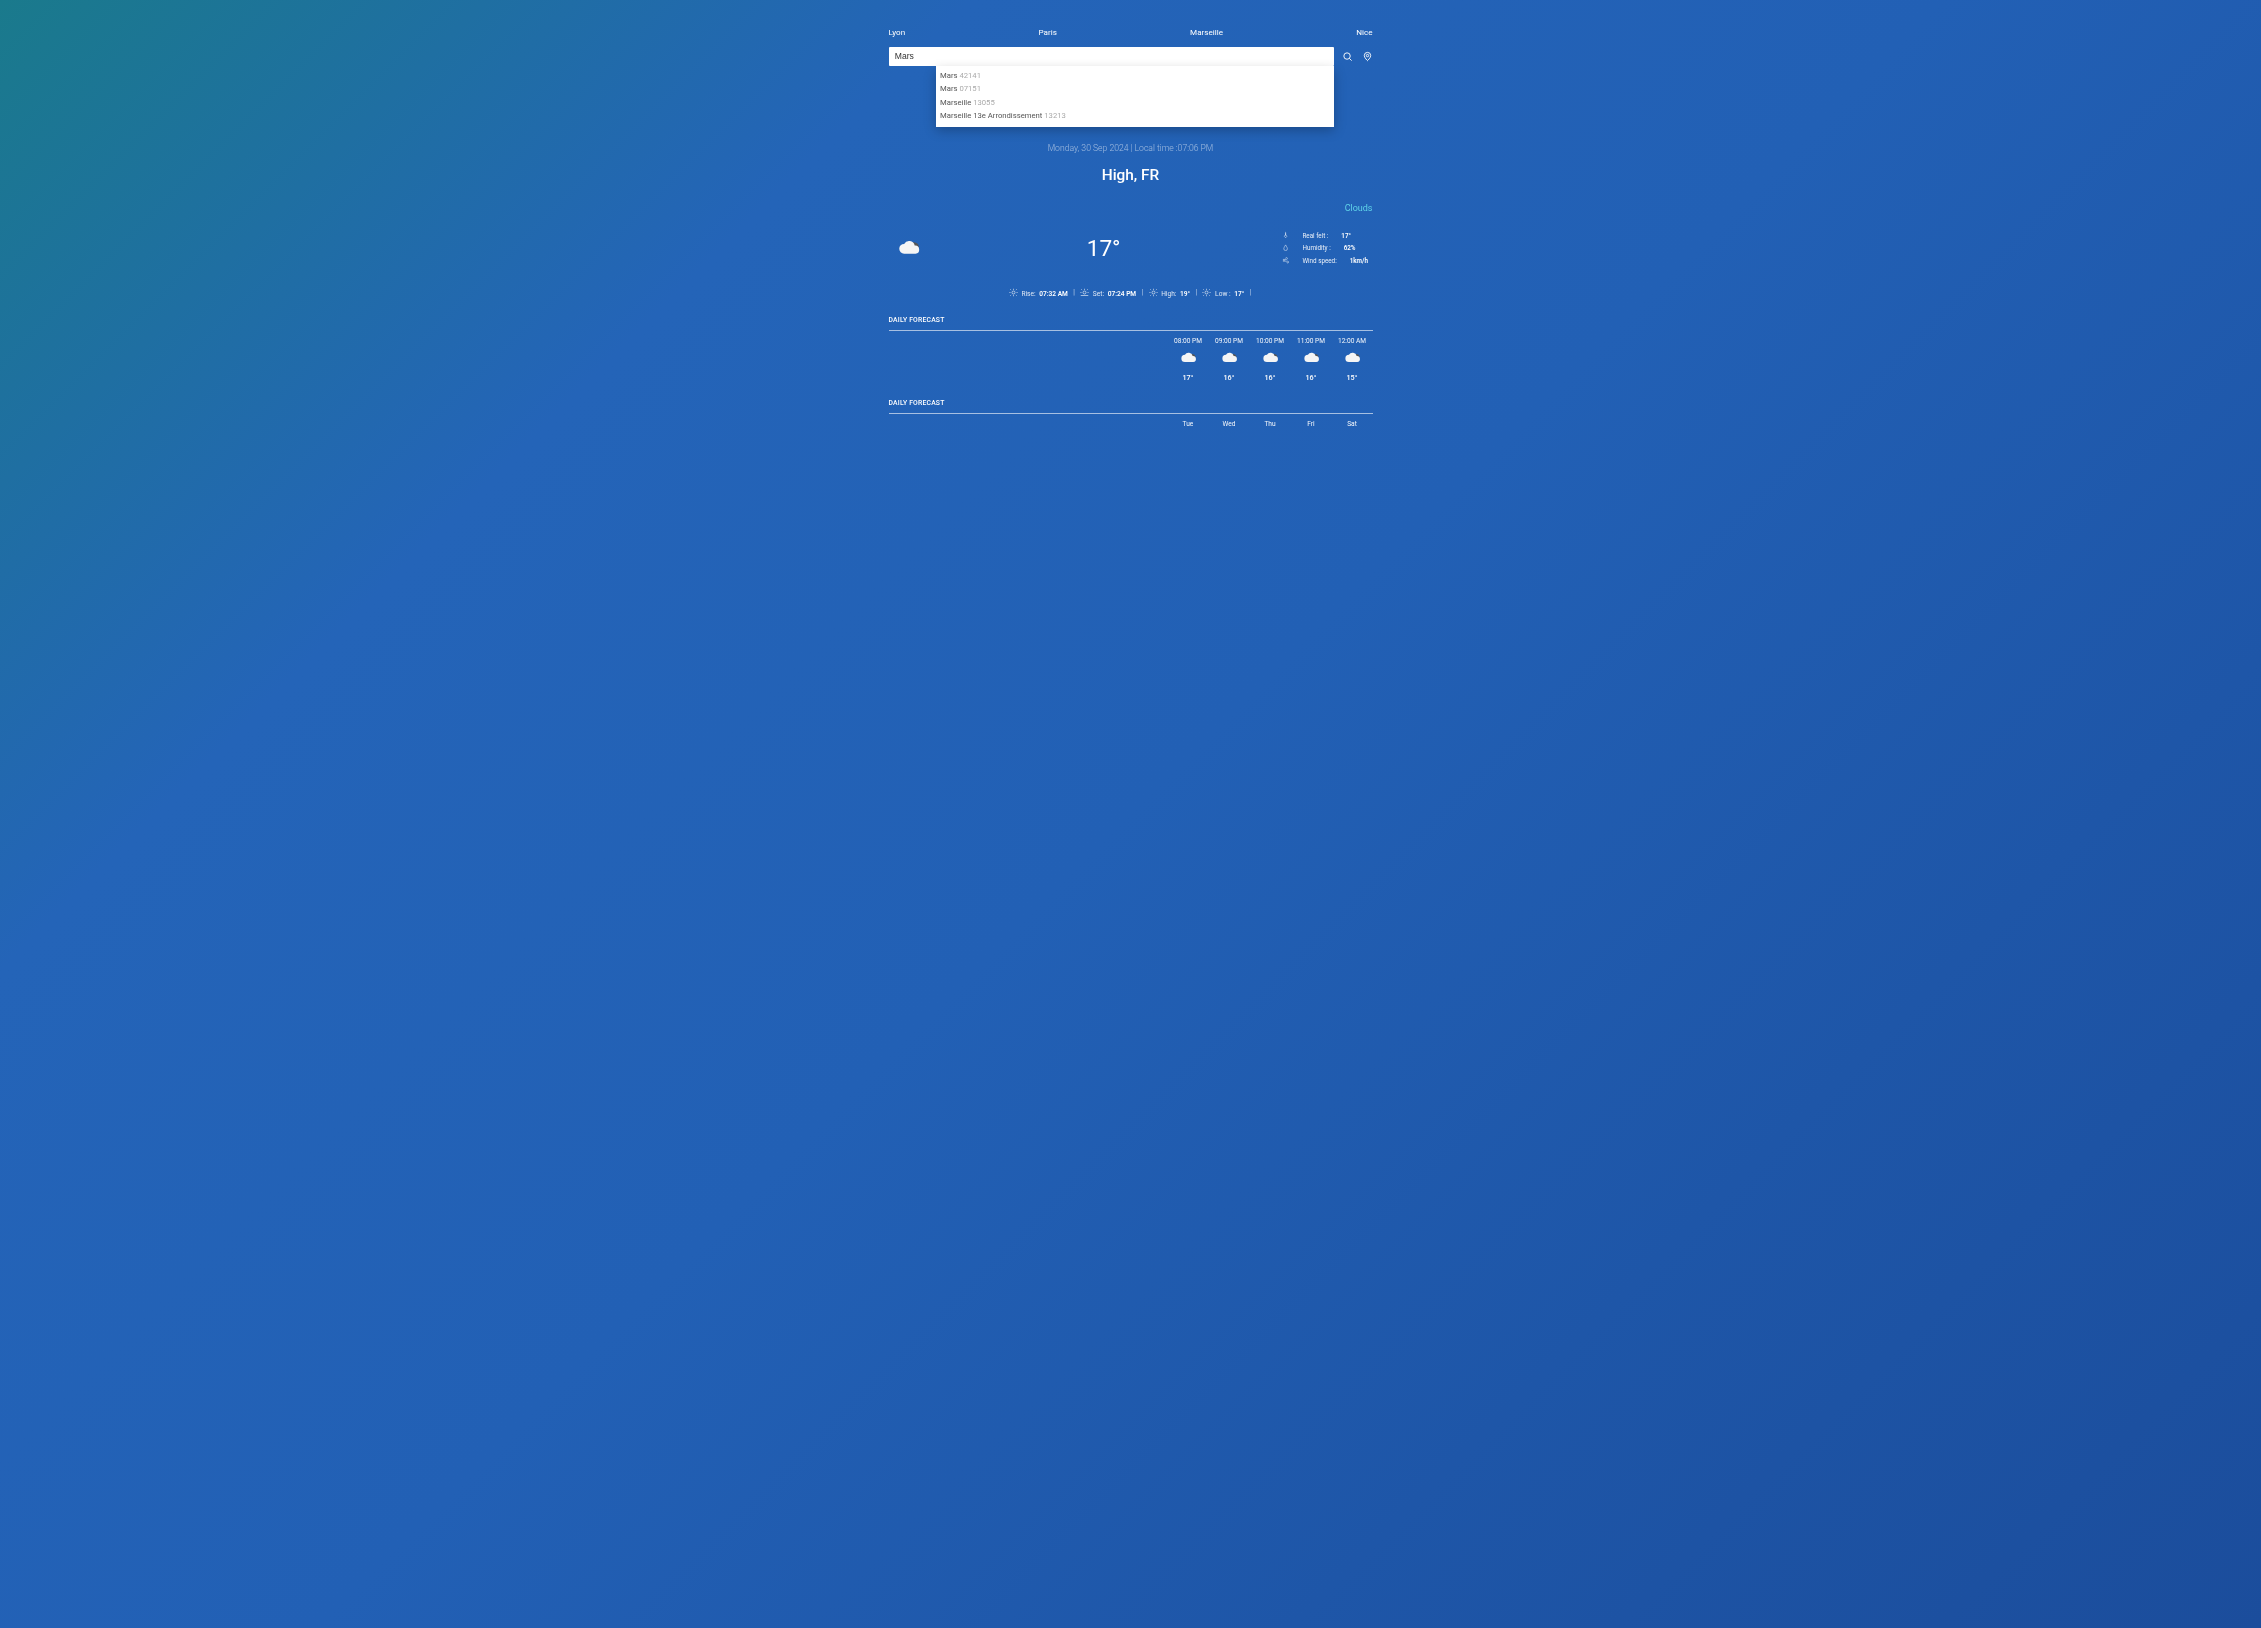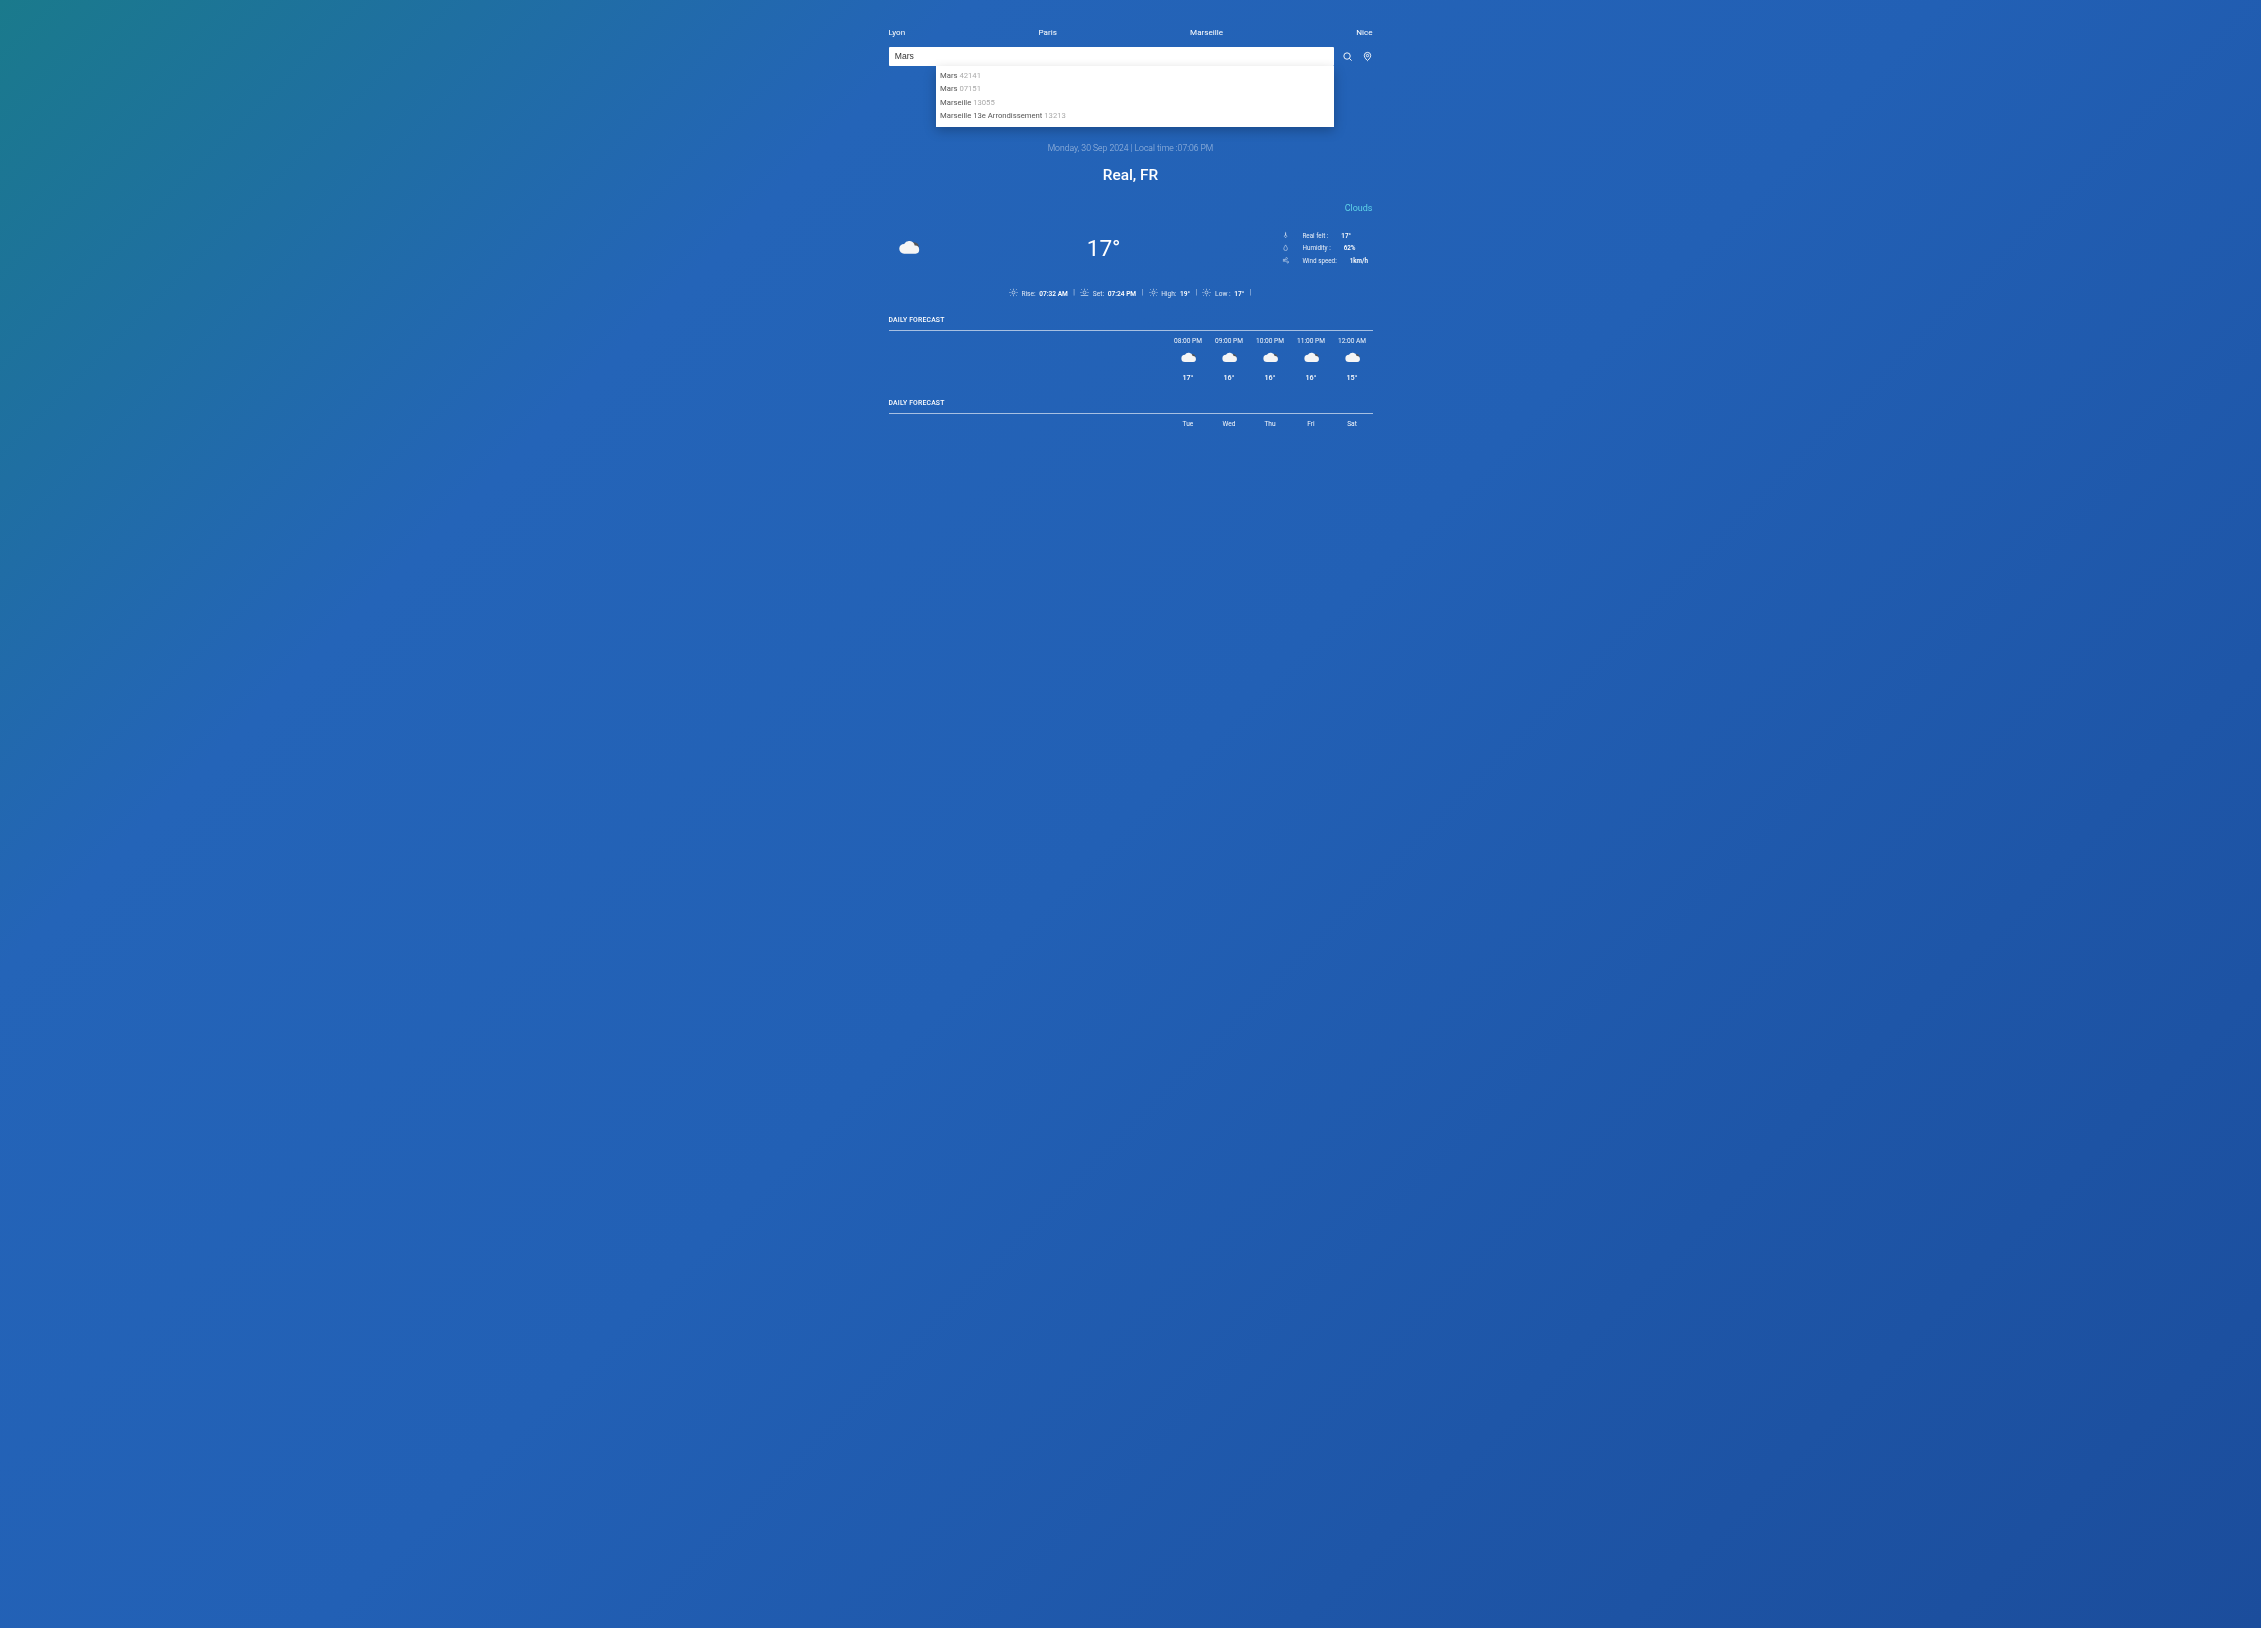--- a/index.html
+++ b/index.html
@@ -215,21 +215,21 @@
     <div class="icon-btn">
       <svg viewBox="0 0 24 24">
           <path d="M12 21s-7-6.2-7-11a7 7 0 1 1 14 0c0 4.8-7 11-7 11z"></path>
           <circle cx="12" cy="10" r="2.6"></circle>
         </svg>
     </div>
   </div>
 
   <div class="date-line">Monday, 30 Sep 2024 | Local time :07:06 PM</div>
 
-  <div class="location">Real, FR</div>
+  <div class="location">High, FR</div>
 
   <div class="condition">Clouds</div>
 
   <div class="main-row">
     <div class="main-icon">
       <svg class="cloud-svg-lg" viewBox="0 0 64 44">
         <ellipse cx="42" cy="18" rx="14" ry="10" fill="#555"></ellipse>
         <path d="M20 36 a12 12 0 0 1 0-24 a14 14 0 0 1 26 4 a10 10 0 0 1 2 20 Z" fill="#f5f5f5"></path>
       </svg>
     </div>

